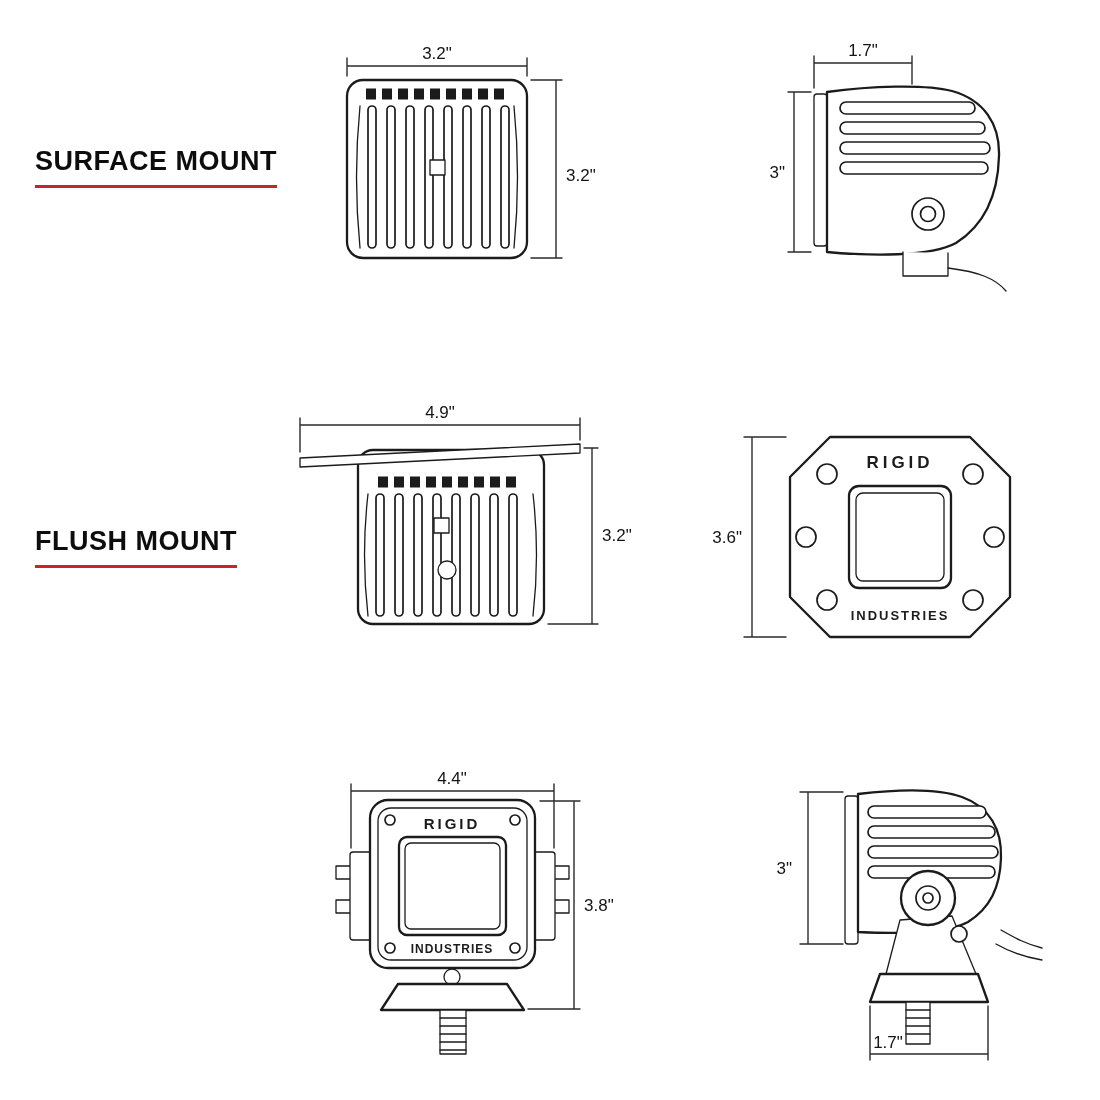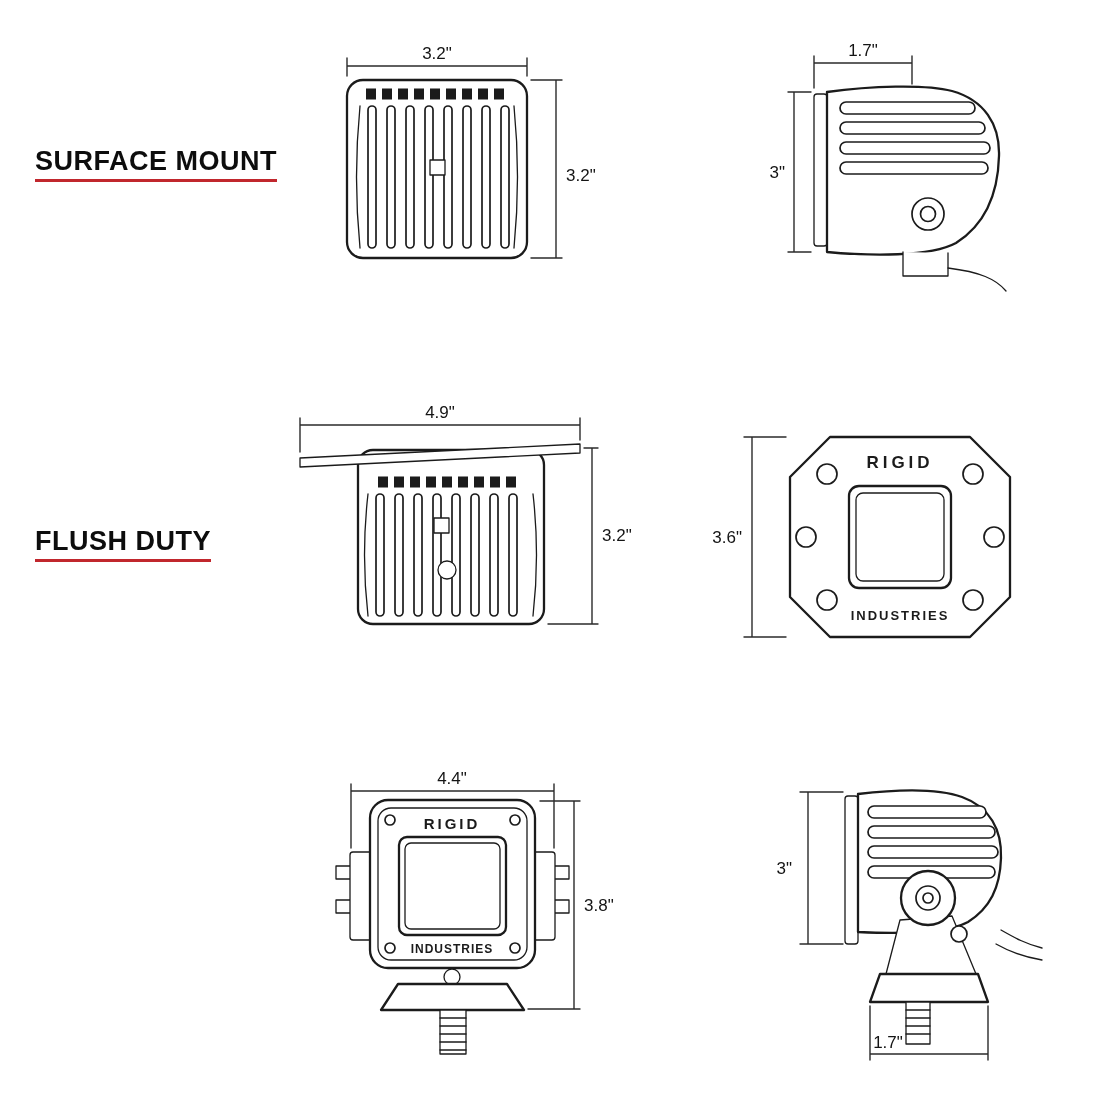--- a/index.html
+++ b/index.html
@@ -10,21 +10,21 @@
     font-family:"Liberation Sans",sans-serif;
     overflow:hidden;
   }
   .section-label{
     position:absolute;
     font-weight:bold;
     font-size:27px;
     letter-spacing:.5px;
     color:#0d0d0d;
     line-height:1;
-    padding-bottom:4px;
+    padding-bottom:10px;
     border-bottom:3px solid #c1272d;
     white-space:nowrap;
   }
   #label-surface{left:35px;top:148px;}
   #label-flush{left:35px;top:528px;}
   #label-heavy{left:35px;top:872px;}
 
   svg{position:absolute;left:0;top:0;}
   .outline{fill:none;stroke:#1b1b1b;stroke-width:2.3;stroke-linejoin:round;stroke-linecap:round;}
   .outline-f{fill:#ffffff;stroke:#1b1b1b;stroke-width:2.3;stroke-linejoin:round;stroke-linecap:round;}
@@ -38,21 +38,21 @@
   .brand-sm{font-size:13px;font-weight:bold;letter-spacing:2px;fill:#1b1b1b;}
   .brand-md{font-size:15px;font-weight:bold;letter-spacing:3px;fill:#1b1b1b;}
   .brand-xs{font-size:12px;font-weight:bold;letter-spacing:1px;fill:#1b1b1b;}
 </style>
 </head>
 <body>
 
 <div class="canvas">
 
   <div class="section-label" id="label-surface">SURFACE MOUNT</div>
-  <div class="section-label" id="label-flush">FLUSH DUTY</div>
+  <div class="section-label" id="label-flush">FLUSH MOUNT</div>
 
   <svg width="1100" height="1100" viewBox="0 0 1100 1100">
 
     <g>
       <rect class="outline" x="347" y="80" width="180" height="178" rx="16"></rect>
       <line class="band" x1="366" y1="94" x2="508" y2="94"></line>
       <path class="thin" d="M 360,106 Q 353,177 360,248"></path>
       <path class="thin" d="M 514,106 Q 521,177 514,248"></path>
       <rect class="fin" x="368" y="106" width="8" height="142" rx="4"></rect>
       <rect class="fin" x="387" y="106" width="8" height="142" rx="4"></rect>

